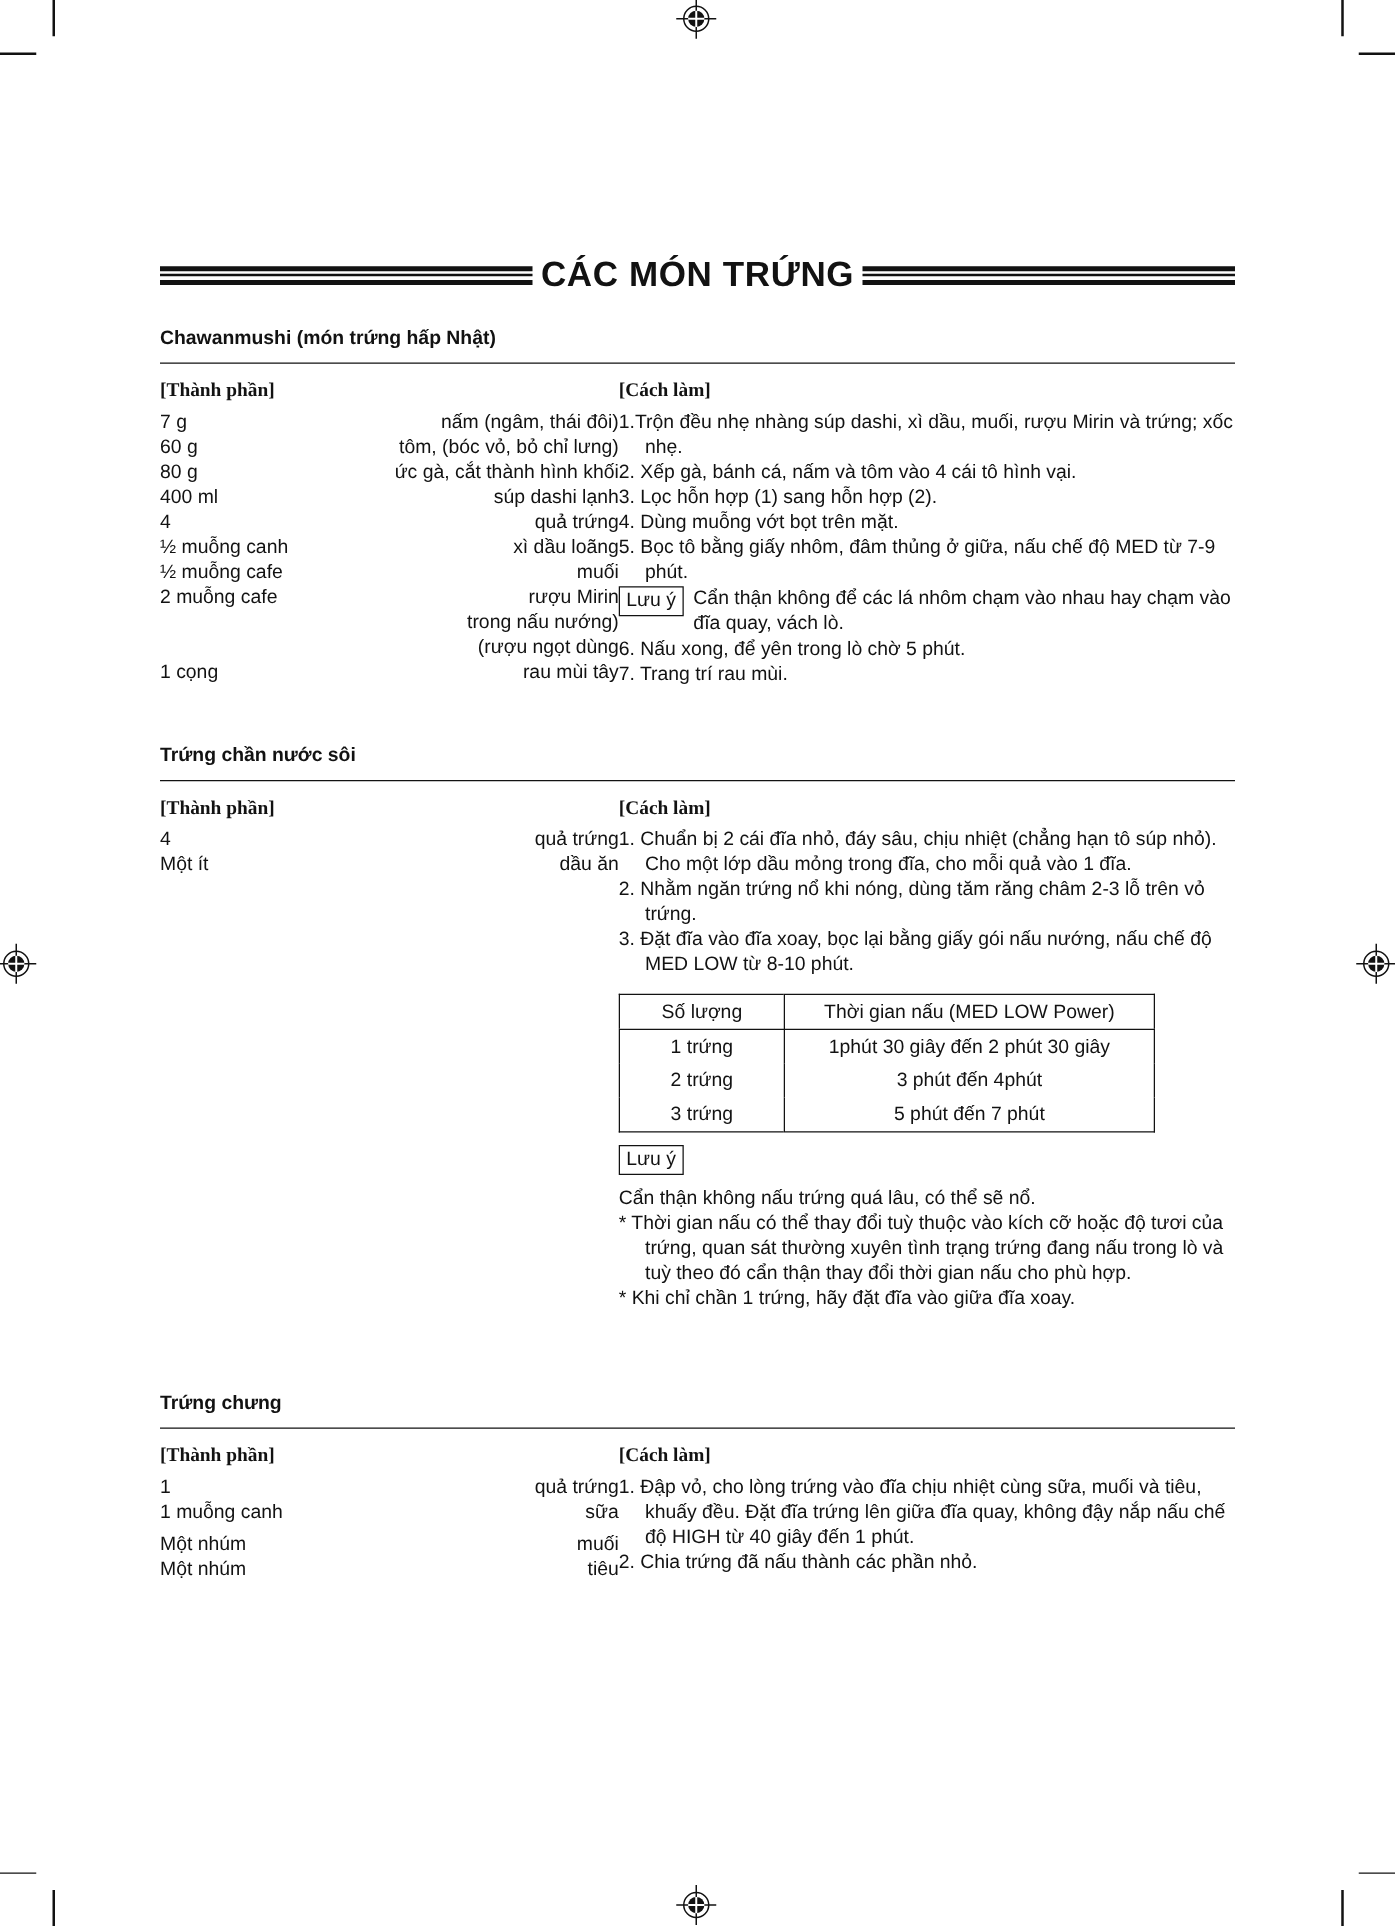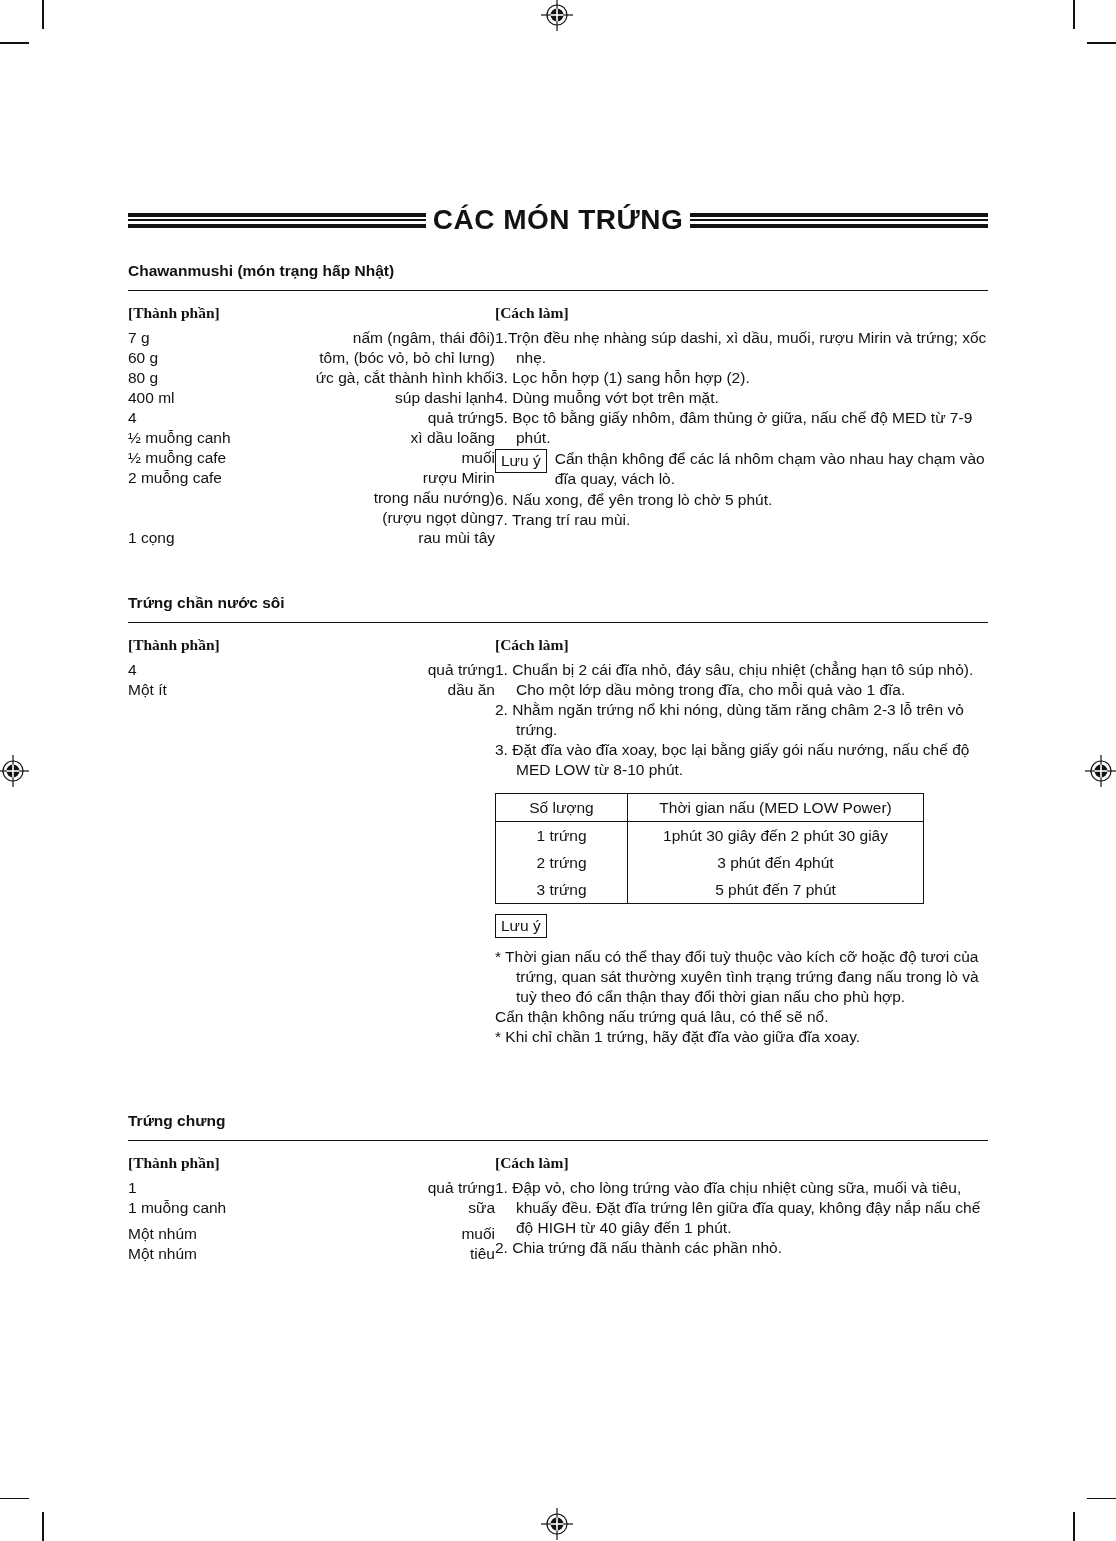--- a/index.html
+++ b/index.html
@@ -122,21 +122,21 @@
 
 <div class="content">
 
   <div class="title-bar">
     <div class="rule3"></div>
     <h1 class="page-title">CÁC MÓN TRỨNG</h1>
     <div class="rule3"></div>
   </div>
 
   <section class="s1">
-    <h2 class="section-heading">Chawanmushi (món trạng hấp Nhật)</h2>
+    <h2 class="section-heading">Chawanmushi (món trứng hấp Nhật)</h2>
     <div class="cols">
       <div class="col-left">
         <div class="label">[Thành phần]</div>
         <div class="ing-rows">
           <div class="ing-row">
               <span class="qty">7 g</span>
               <span class="item">nấm (ngâm, thái đôi)</span>
             </div>
           <div class="ing-row">
               <span class="qty">60 g</span>
@@ -177,20 +177,21 @@
           <div class="ing-row">
               <span class="qty">1 cọng</span>
               <span class="item">rau mùi tây</span>
             </div>
         </div>
       </div>
       <div class="col-right">
         <div class="label">[Cách làm]</div>
         <div class="steps">
           <div class="step">1.Trộn đều nhẹ nhàng súp dashi, xì dầu, muối, rượu Mirin và trứng; xốc nhẹ.</div>
+          <div class="step">2. Xếp gà, bánh cá, nấm và tôm vào 4 cái tô hình vại.</div>
           <div class="step">3. Lọc hỗn hợp (1) sang hỗn hợp (2).</div>
           <div class="step">4. Dùng muỗng vớt bọt trên mặt.</div>
           <div class="step">5. Bọc tô bằng giấy nhôm, đâm thủng ở giữa, nấu chế độ MED từ 7-9 phút.</div>
           <div class="note-row">
             <span class="note-box">Lưu ý</span>
             <div class="note-text">Cẩn thận không để các lá nhôm chạm vào nhau hay chạm vào đĩa quay, vách lò.</div>
           </div>
           <div class="step">6. Nấu xong, để yên trong lò chờ 5 phút.</div>
           <div class="step">7. Trang trí rau mùi.</div>
         </div>
@@ -238,22 +239,22 @@
               <td class="c2">3 phút đến 4phút</td>
             </tr>
             <tr>
               <td class="c1">3 trứng</td>
               <td class="c2">5 phút đến 7 phút</td>
             </tr>
           </tbody>
         </table>
         <span class="note-box standalone">Lưu ý</span>
         <div class="notes">
+          <div class="note-line">Cẩn thận không nấu trứng quá lâu, có thể sẽ nổ.</div>
           <div class="note-line star">* Thời gian nấu có thể thay đổi tuỳ thuộc vào kích cỡ hoặc độ tươi của trứng, quan sát thường xuyên tình trạng trứng đang nấu trong lò và tuỳ theo đó cẩn thận thay đổi thời gian nấu cho phù hợp.</div>
-          <div class="note-line">Cẩn thận không nấu trứng quá lâu, có thể sẽ nổ.</div>
           <div class="note-line star">* Khi chỉ chần 1 trứng, hãy đặt đĩa vào giữa đĩa xoay.</div>
         </div>
       </div>
     </div>
   </section>
 
   <section class="s3">
     <h2 class="section-heading">Trứng chưng</h2>
     <div class="cols">
       <div class="col-left">

